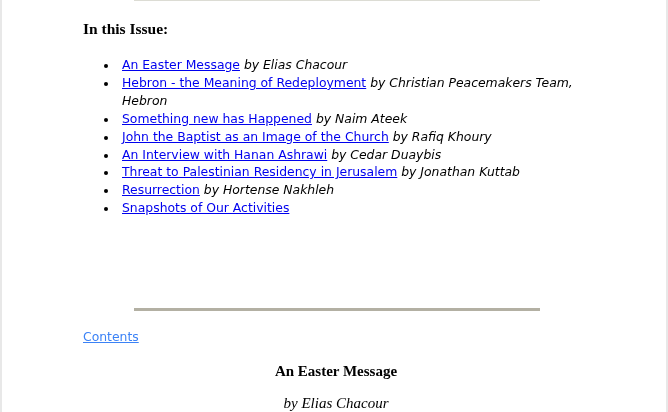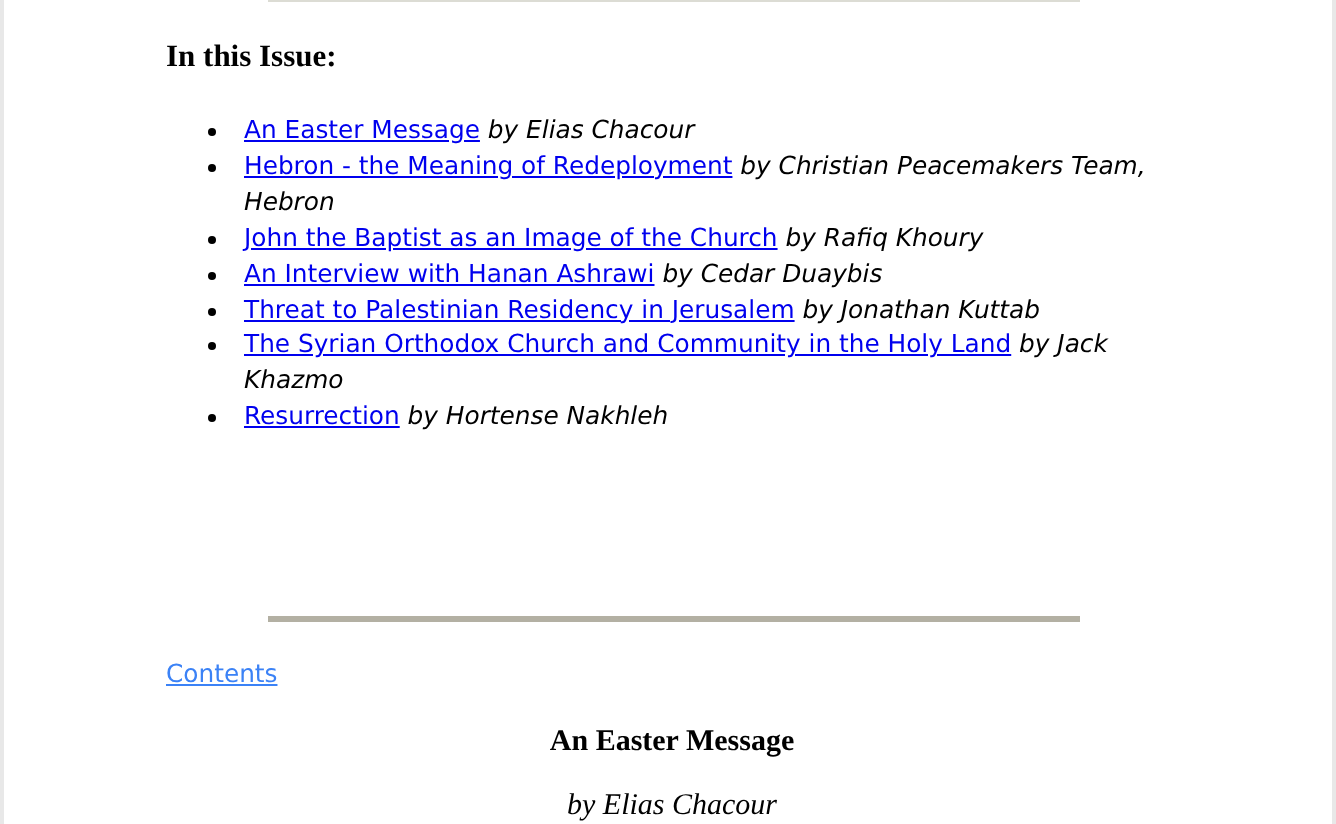--- a/index.html
+++ b/index.html
@@ -57,25 +57,26 @@
 <body>
 
 <div class="page">
   <div class="rule-top"></div>
 
   <div class="heading">In this Issue:</div>
 
   <ul class="toc">
     <li><a class="lnk">An Easter Message</a><span class="author"> by Elias Chacour</span></li>
     <li><a class="lnk">Hebron - the Meaning of Redeployment</a><span class="author"> by Christian Peacemakers Team, Hebron</span></li>
+    <li><a class="lnk">Something new has Happened</a><span class="author"> by Naim Ateek</span></li>
     <li><a class="lnk">John the Baptist as an Image of the Church</a><span class="author"> by Rafiq Khoury</span></li>
     <li><a class="lnk">An Interview with Hanan Ashrawi</a><span class="author"> by Cedar Duaybis</span></li>
     <li><a class="lnk">Threat to Palestinian Residency in Jerusalem</a><span class="author"> by Jonathan Kuttab</span></li>
-    <li><a class="lnk">The Syrian Orthodox Church and Community in the Holy Land</a><span class="author"> by Jack Khazmo</span></li>
     <li><a class="lnk">Resurrection</a><span class="author"> by Hortense Nakhleh</span></li>
+    <li><a class="lnk">Snapshots of Our Activities</a><span class="author"></span></li>
   </ul>
 
   <div class="rule-bottom"></div>
 
   <a class="contents-link">Contents</a>
 
   <div class="article-title">An Easter Message</div>
   <div class="article-author">by Elias Chacour</div>
 </div>
 

